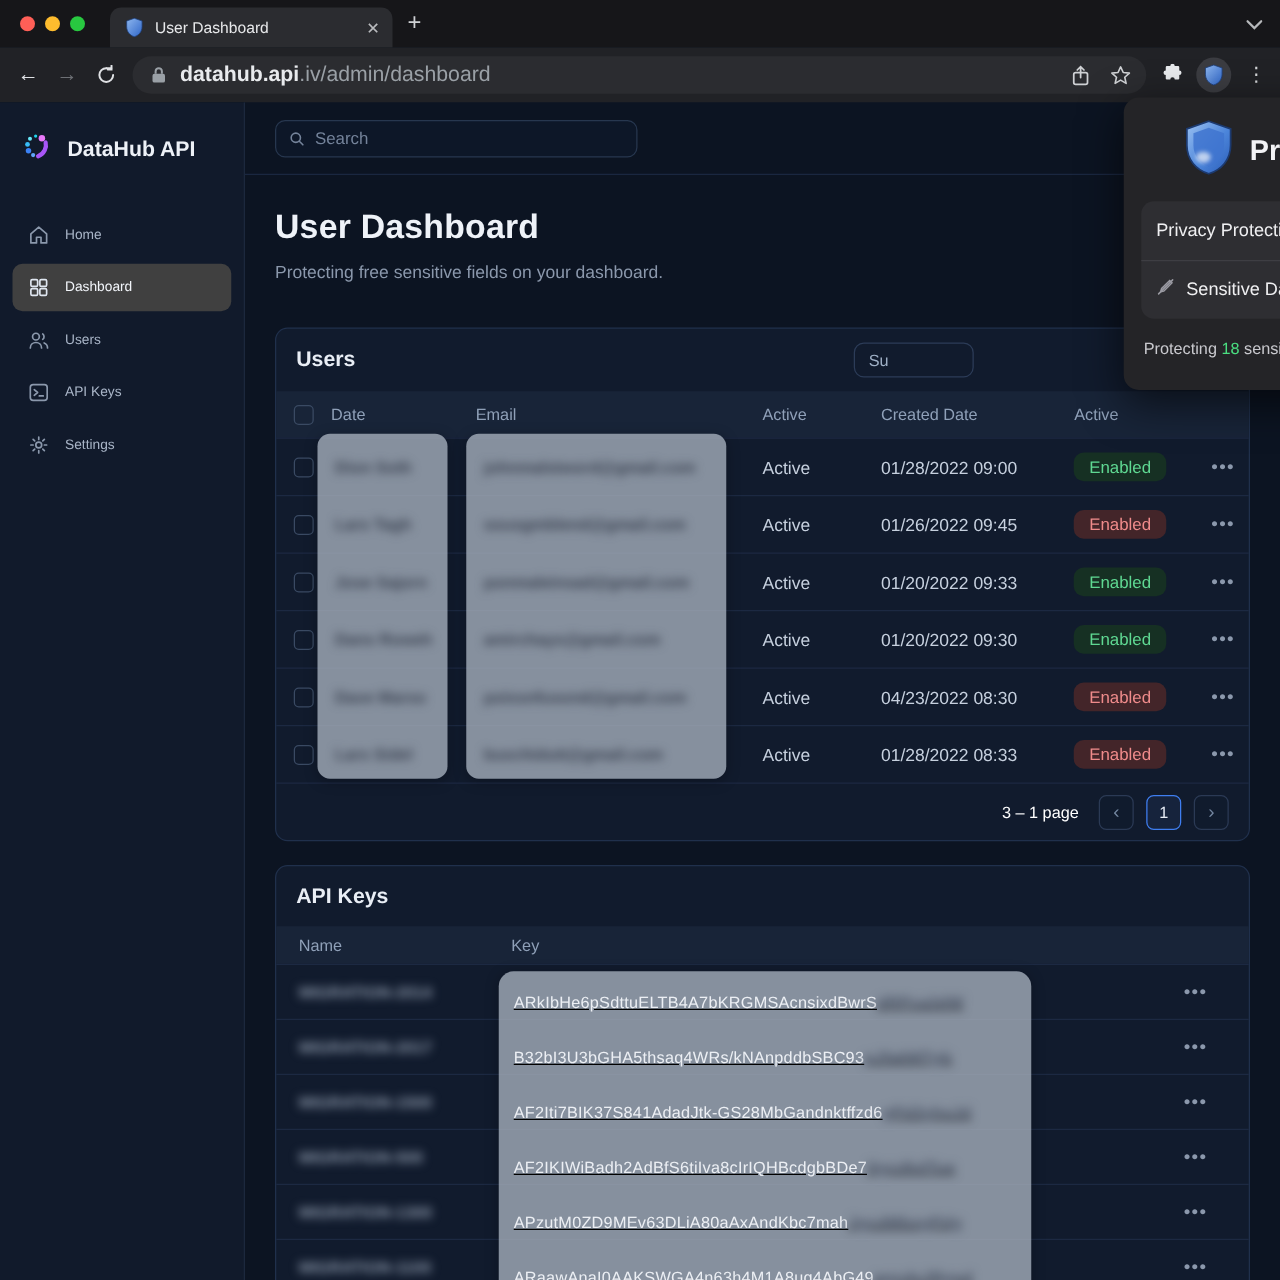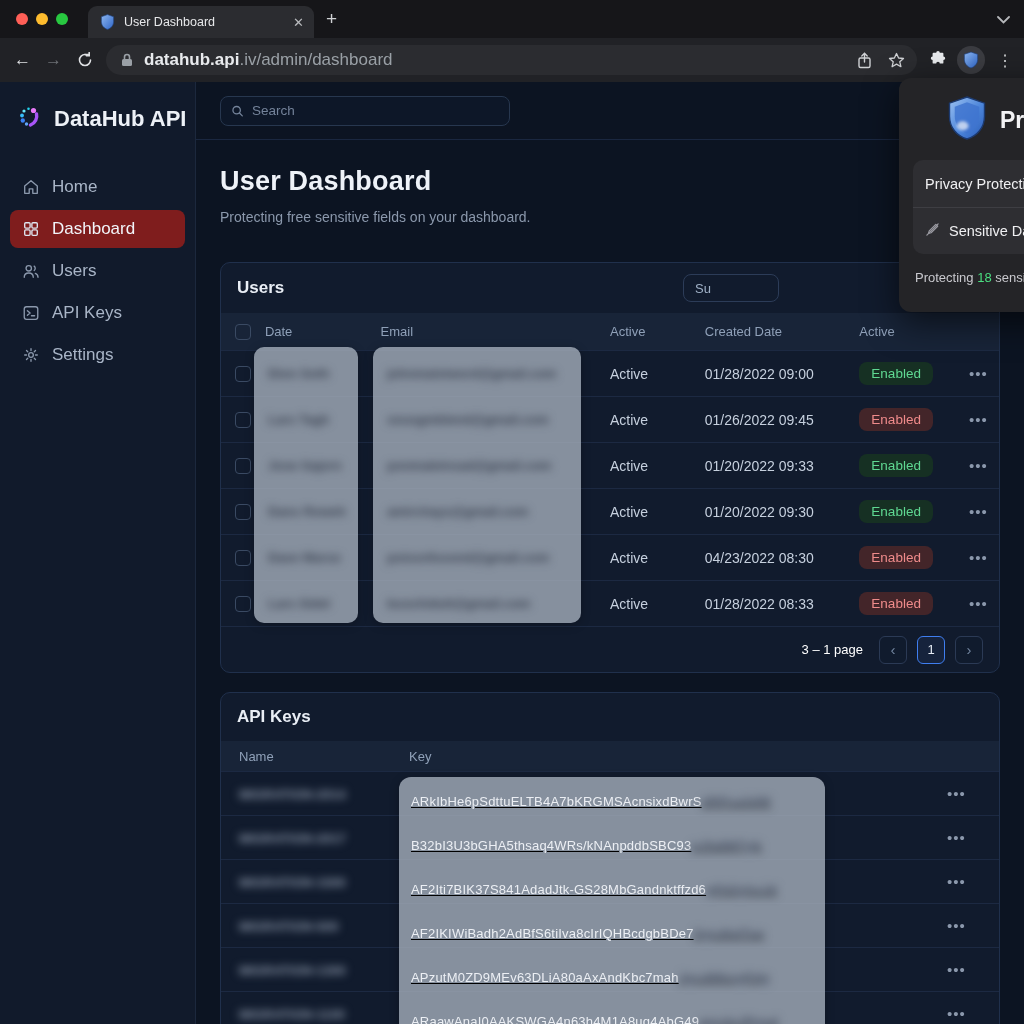--- a/index.html
+++ b/index.html
@@ -33,25 +33,25 @@
   .ext-area { display:flex; align-items:center; gap:10px; margin-left:12px; }
   .ext-shield-wrap { width:28px; height:28px; border-radius:50%; background:#3b3c41; display:flex;
                      align-items:center; justify-content:center; }
   .menu-dots { color:#d3d5d8; font-size:16px; margin:0 10px 0 2px; letter-spacing:1px; }
 
   
   .app { position:absolute; left:0; top:82px; width:1024px; height:942px; background:#0c1422; }
   .sidebar { position:absolute; left:0; top:0; width:196px; height:942px; background:#111a2b;
              border-right:1px solid #1c283d; }
   .brand { display:flex; align-items:center; gap:10px; padding:22px 0 0 18px; }
-  .brand-name { color:#edf1f7; font-size:22px; font-weight:700; }
+  .brand-name { color:#edf1f7; font-size:17px; font-weight:700; }
   .nav { margin-top:34px; display:flex; flex-direction:column; gap:4px; padding:0 10px; }
   .nav-item { display:flex; align-items:center; gap:12px; height:38px; border-radius:8px;
-              padding:0 12px; color:#a9b5c7; font-size:17px; cursor:default; }
-  .nav-item.active { background:#7f1d1d; color:#f2f5fa; }
+              padding:0 12px; color:#a9b5c7; font-size:11px; cursor:default; }
+  .nav-item.active { background:#404040; color:#f2f5fa; }
   .nav-item svg { flex:0 0 auto; }
 
   .main { position:absolute; left:196px; top:0; width:828px; height:942px; }
   .topbar { height:58px; border-bottom:1px solid #1a2740; display:flex; align-items:center;
             padding:0 24px; }
   .search { width:290px; height:30px; border:1px solid #27374f; border-radius:8px; display:flex;
             align-items:center; gap:8px; padding:0 10px; background:#0d1728; }
   .search input { background:transparent; border:none; outline:none; color:#9fadc0; font-size:13.5px;
                   width:100%; font-family:"Liberation Sans",sans-serif; }
   .search input::placeholder { color:#74839a; }

